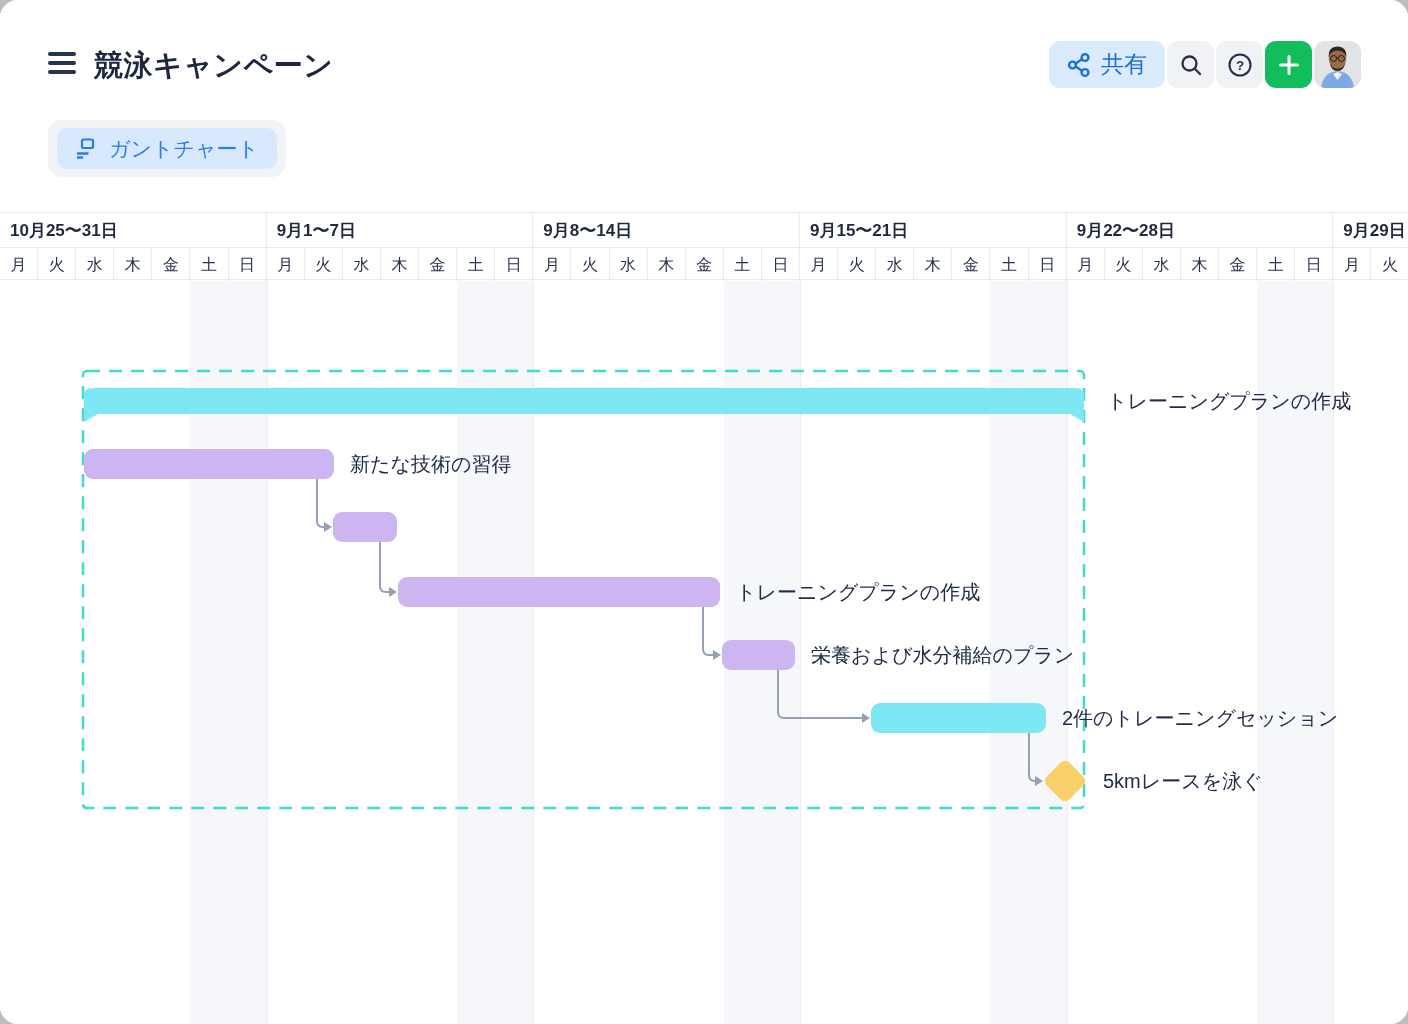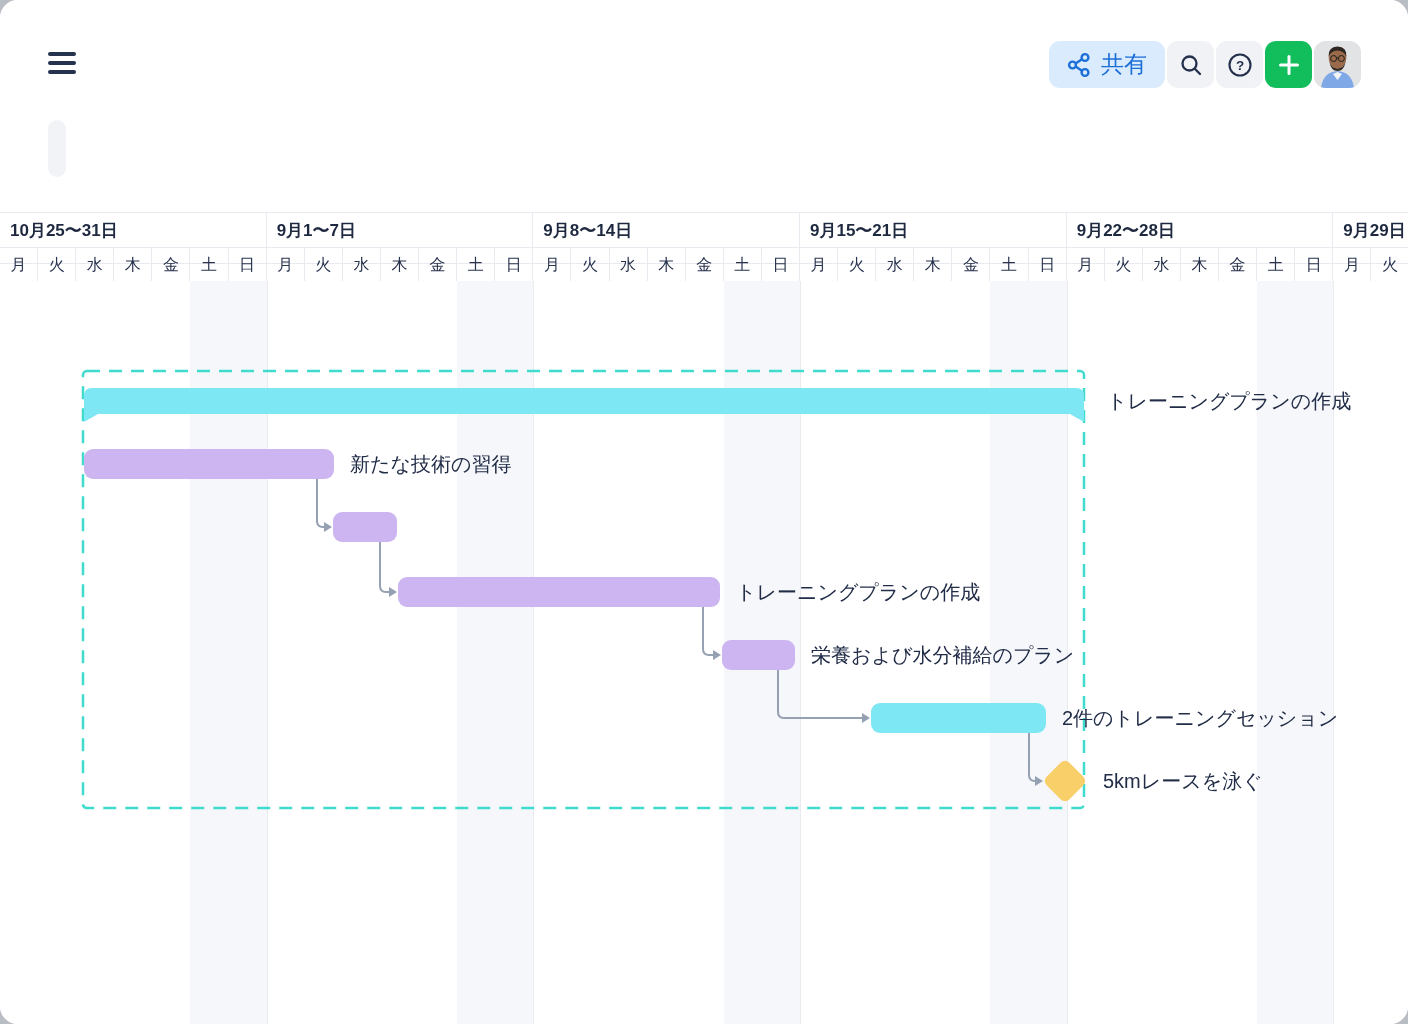--- a/index.html
+++ b/index.html
@@ -18,21 +18,21 @@
   .btn { height:47px; border:none; border-radius:11px; display:flex; align-items:center; justify-content:center; cursor:pointer; background:#f0f2f5; }
   .btn-share { background:#d9ebfd; color:#1d6fd8; font-size:23px; font-weight:500; padding:0 18px; gap:10px; font-family:inherit; }
   .btn-icon { width:47px; }
   .btn-plus { width:47px; background:#12bd5b; }
   .avatar { width:47px; height:47px; border-radius:12px; overflow:hidden; cursor:pointer; background:#e4e5e7; }
   
   .tabs { position:absolute; left:48px; top:120px; height:57px; background:#f1f3f6; border-radius:14px; display:inline-flex; align-items:center; padding:0 9px; gap:18px; }
   .tab { display:flex; align-items:center; gap:11px; font-size:21px; color:#5c6677; padding:0 18px; height:41px; border-radius:10px; cursor:pointer; white-space:nowrap; }
   .tab.active { background:#d9e9fd; color:#2a7ce8; }
   
-  .timeline { position:absolute; left:0; top:212px; width:1408px; height:52px; border-top:1px solid #e8eaef; border-bottom:1px solid #e8eaef; }
+  .timeline { position:absolute; left:0; top:212px; width:1408px; height:68px; border-top:1px solid #e8eaef; border-bottom:1px solid #e8eaef; }
   .week-cell { position:absolute; top:0; height:34px; border-right:1px solid #e8eaef; font-size:17px; font-weight:700; color:#1e2940; line-height:35px; padding-left:10px; overflow:hidden; white-space:nowrap; }
   .day-cell { position:absolute; top:34px; height:34px; border-right:1px solid #e8eaef; border-top:1px solid #e8eaef; font-size:16px; color:#27324d; text-align:center; line-height:33px; }
   
   .chart-body { position:absolute; left:0; top:281px; width:1408px; height:743px; background:#fff; }
   .weekend-band { position:absolute; top:0; height:100%; background:#f6f7fa; }
   .week-line { position:absolute; top:0; width:1px; height:100%; background:#e9ebef; }
   .overlay-svg { position:absolute; left:0; top:0; pointer-events:none; }
   .gantt-bar { position:absolute; height:30px; border-radius:9px; cursor:pointer; }
   .gantt-label { position:absolute; font-size:20px; color:#212c47; white-space:nowrap; transform:translateY(-50%); }
   .milestone { position:absolute; width:32px; height:32px; border-radius:6px; transform:rotate(45deg); cursor:pointer; }
@@ -42,20 +42,21 @@
 <body>
 
 <div class="page">
 
   <div class="app-header">
     <div class="hamburger">
       <span></span>
         <span></span>
         <span></span>
     </div>
+    <div class="page-title">競泳キャンペーン</div>
 
     <div class="header-actions">
       <button class="btn btn-share">
         <span style="display:flex">
           <svg width="24" height="26" viewBox="0 0 24 26">
             <g fill="none" stroke="#1d6fd8" stroke-width="2.4">
               <circle cx="18" cy="5.5" r="3.4"></circle>
               <circle cx="5.5" cy="13" r="3.4"></circle>
               <circle cx="18" cy="20.5" r="3.4"></circle>
               <line x1="8.6" y1="11.4" x2="15" y2="7.2"></line>
@@ -103,20 +104,30 @@
           <path d="M15.5,21 Q17,30 23.5,30 Q30,30 31.5,21 Q29,27.5 23.5,27.5 Q18,27.5 15.5,21 Z" fill="#3a2d22"></path>
           <circle cx="19.6" cy="17.5" r="3" fill="none" stroke="#1c1c1c" stroke-width="1"></circle>
           <circle cx="27.4" cy="17.5" r="3" fill="none" stroke="#1c1c1c" stroke-width="1"></circle>
           <line x1="22.6" y1="17.2" x2="24.4" y2="17.2" stroke="#1c1c1c" stroke-width="1"></line>
         </svg>
       </div>
     </div>
   </div>
 
   <div class="tabs">
+    <div class="tab active">
+      <span style="display:flex">
+        <svg width="23" height="23" viewBox="0 0 23 23">
+          <rect x="7" y="2.5" width="11" height="8.5" rx="1.5" fill="none" stroke="#2a7ce8" stroke-width="2.2"></rect>
+          <line x1="2" y1="16.5" x2="13.5" y2="16.5" stroke="#2a7ce8" stroke-width="2.4"></line>
+          <line x1="2" y1="20.5" x2="8" y2="20.5" stroke="#2a7ce8" stroke-width="2.4"></line>
+        </svg>
+      </span>
+      <span>ガントチャート</span>
+    </div>
   </div>
 
   <div class="timeline">
     <div id="week-row">
         <div class="week-cell" style="left: 0px; width: 266.67px;">10月25〜31日</div>
         <div class="week-cell" style="left: 266.67px; width: 266.67px;">9月1〜7日</div>
         <div class="week-cell" style="left: 533.34px; width: 266.67px;">9月8〜14日</div>
         <div class="week-cell" style="left: 800.01px; width: 266.67px;">9月15〜21日</div>
         <div class="week-cell" style="left: 1066.68px; width: 266.67px;">9月22〜28日</div>
         <div class="week-cell" style="left: 1333.35px; width: 266.67px;">9月29日</div>

